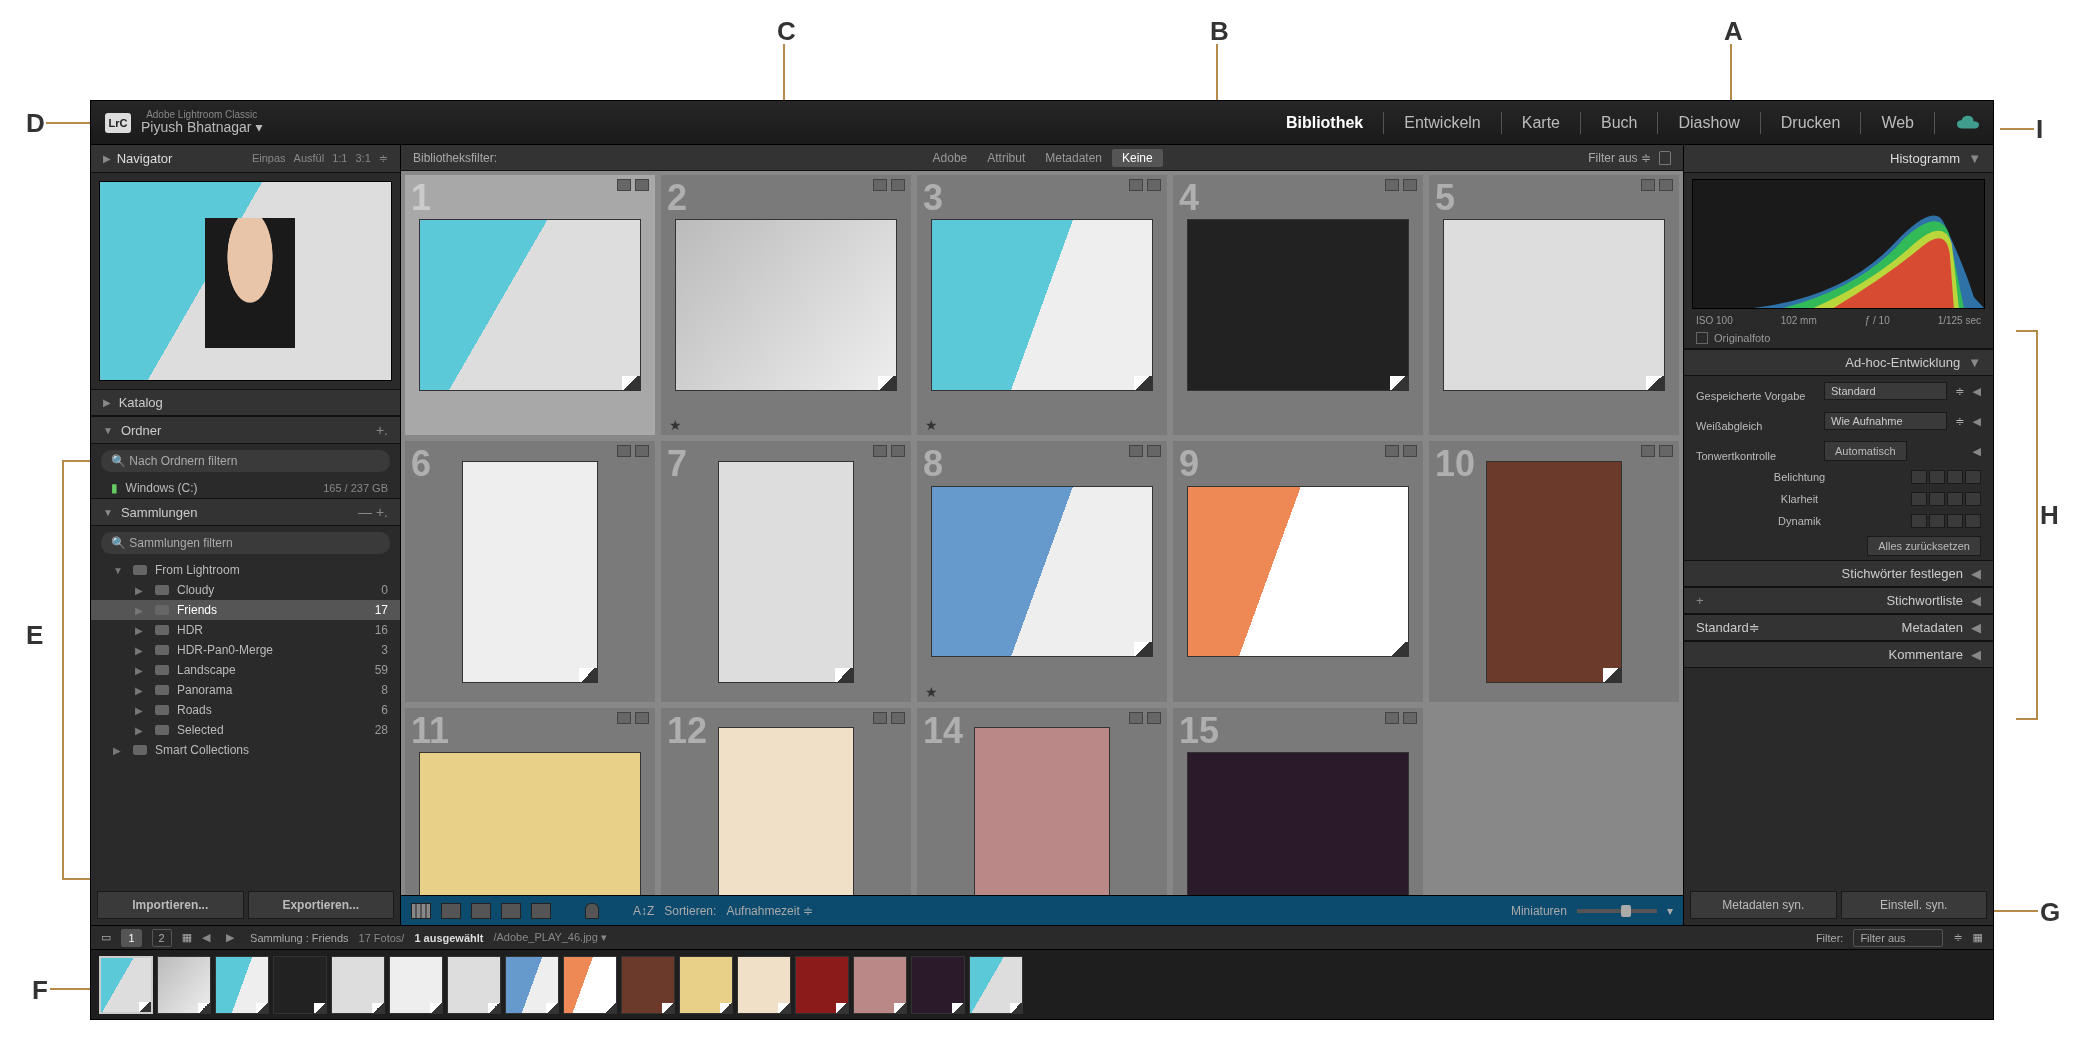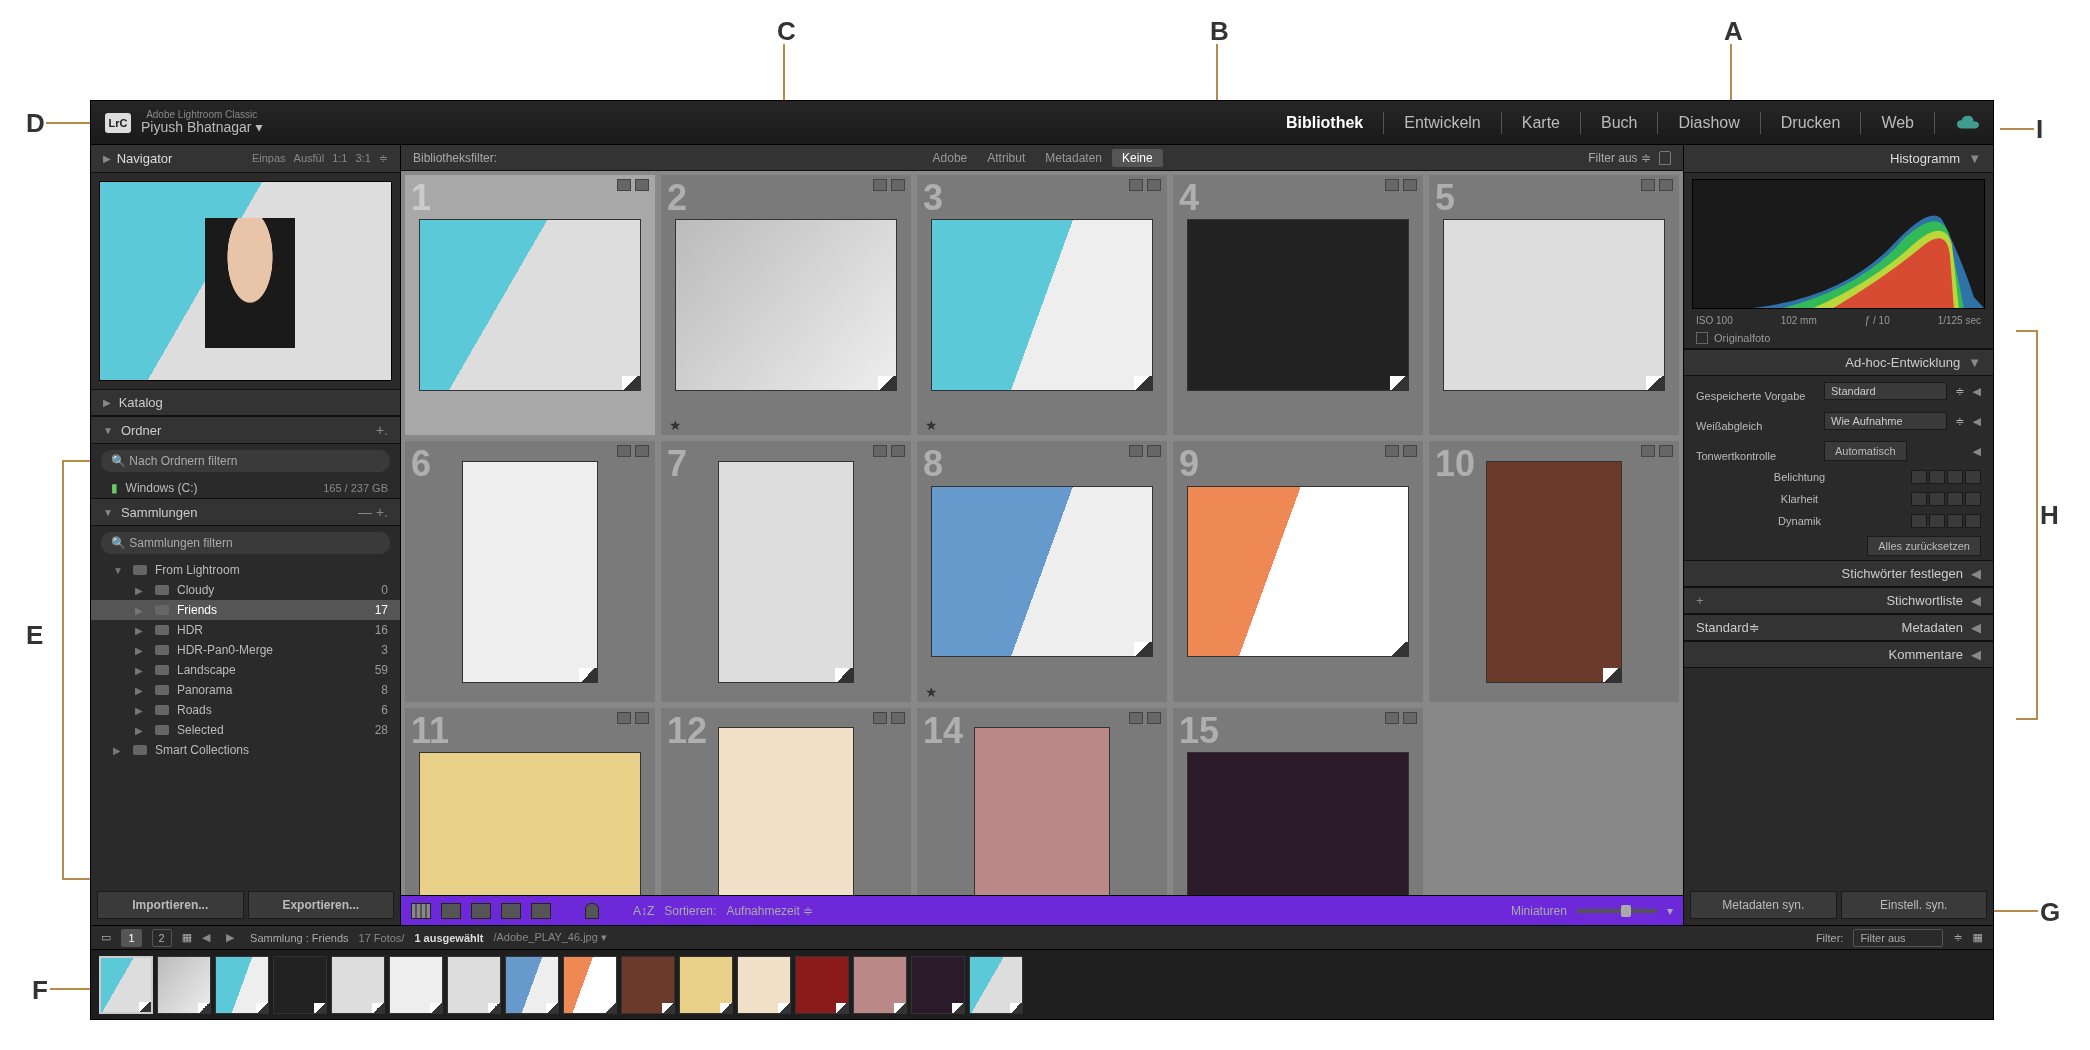--- a/index.html
+++ b/index.html
@@ -60,21 +60,21 @@
   .cell.sel { background:#a8a8a8; }
   .cell .num { position:absolute; top:2px; left:6px; font-size:36px; font-weight:bold; color:rgba(255,255,255,0.4);}
   .cell .badges { position:absolute; top:4px; right:6px; display:flex; gap:4px;}
   .cell .badge { width:14px; height:12px; background:#666; border:1px solid #444;}
   .thumb { max-width:92%; max-height:88%; background:#ccc; position:relative; border:1px solid #333;}
   .thumb.landscape { width:92%; height:68%;}
   .thumb.portrait { width:56%; height:88%;}
   .thumb .corner { position:absolute; bottom:0; right:0; width:18px; height:14px; background:linear-gradient(135deg,#fff 50%,#333 50%);}
   .star { position:absolute; bottom:2px; left:8px; color:#333; font-size:14px;}
   
-  .toolbar { height:30px; background:#6d28d9; display:flex; align-items:center; padding:0 10px; gap:10px; font-size:12px; color:#aaa; border-top:1px solid #000;}
+  .toolbar { height:30px; background:#0c4a6e; display:flex; align-items:center; padding:0 10px; gap:10px; font-size:12px; color:#aaa; border-top:1px solid #000;}
   .tool-icon { width:20px; height:16px; background:#555; border:1px solid #222;}
   .toolbar .spacer{flex:1;}
   .slider { width:80px; height:4px; background:#555; position:relative;}
   .slider::after{content:'';position:absolute;left:55%;top:-4px;width:10px;height:12px;background:#aaa;border-radius:2px;}
   
   .histogram { height:130px; margin:6px 8px 4px; background:#1a1a1a; border:1px solid #000; position:relative; overflow:hidden;}
   .histo-row { display:flex; justify-content:space-between; padding:2px 12px; font-size:10px; color:#999;}
   .orig-row{display:flex;align-items:center;gap:6px;padding:4px 12px;font-size:11px;color:#999;border-bottom:1px solid #111;}
   .orig-check{width:12px;height:12px;border:1px solid #666;}
   .right-panel .section-hdr { justify-content:flex-end;}

